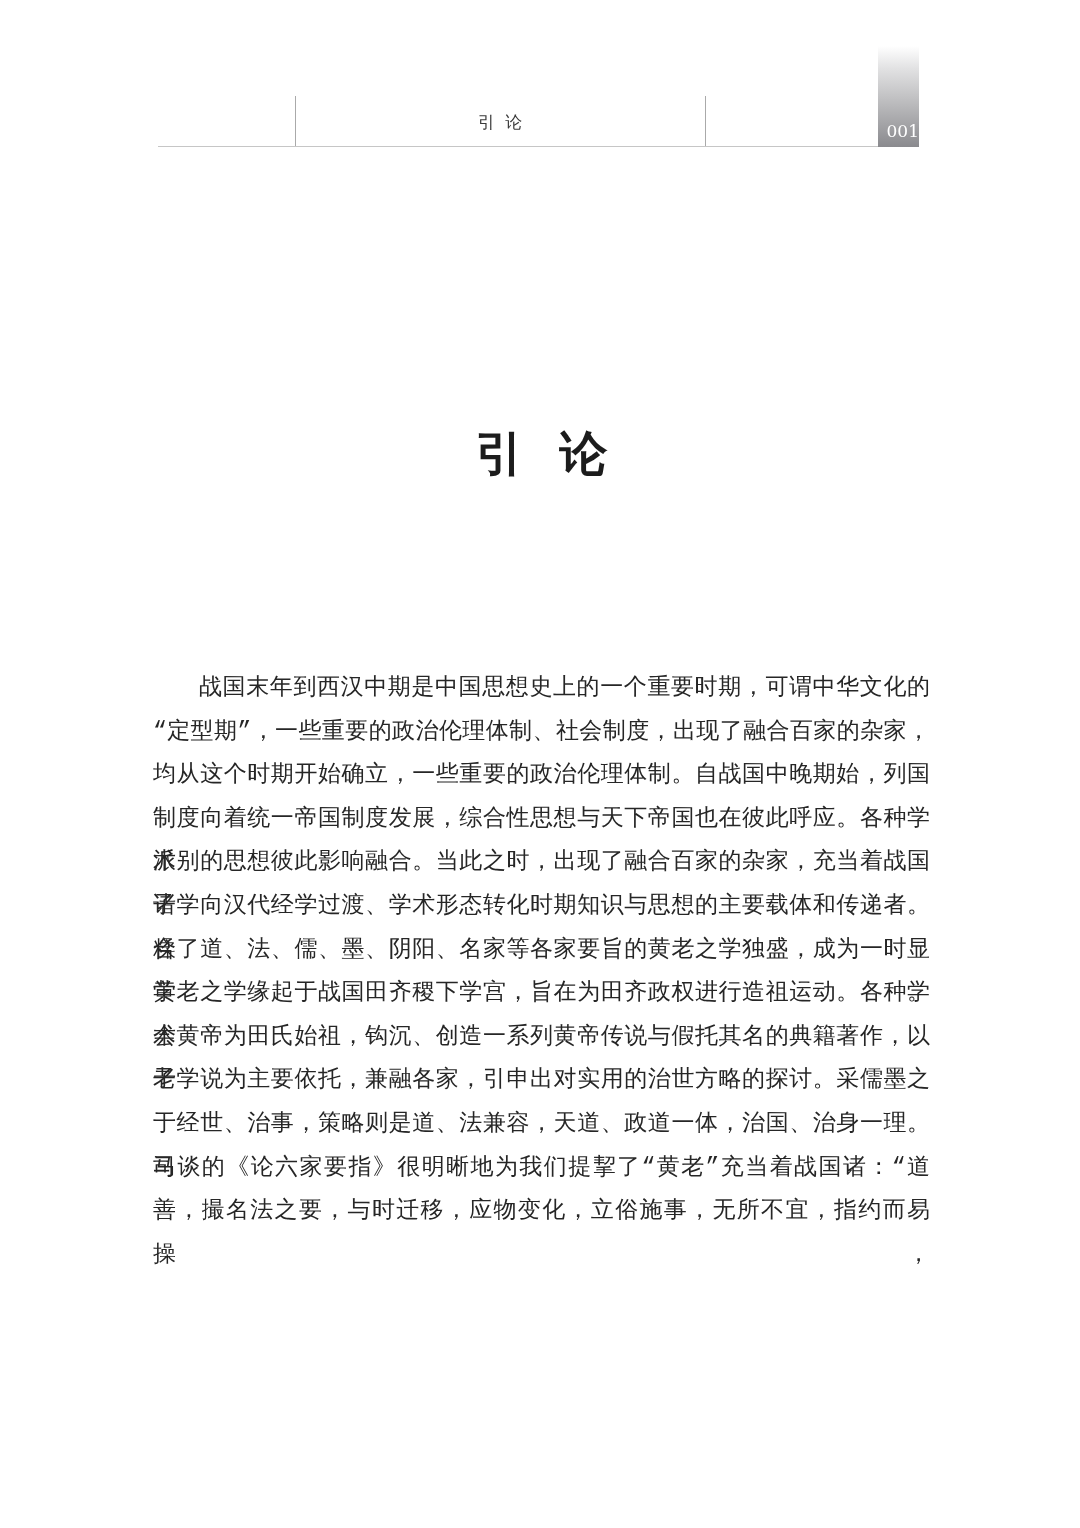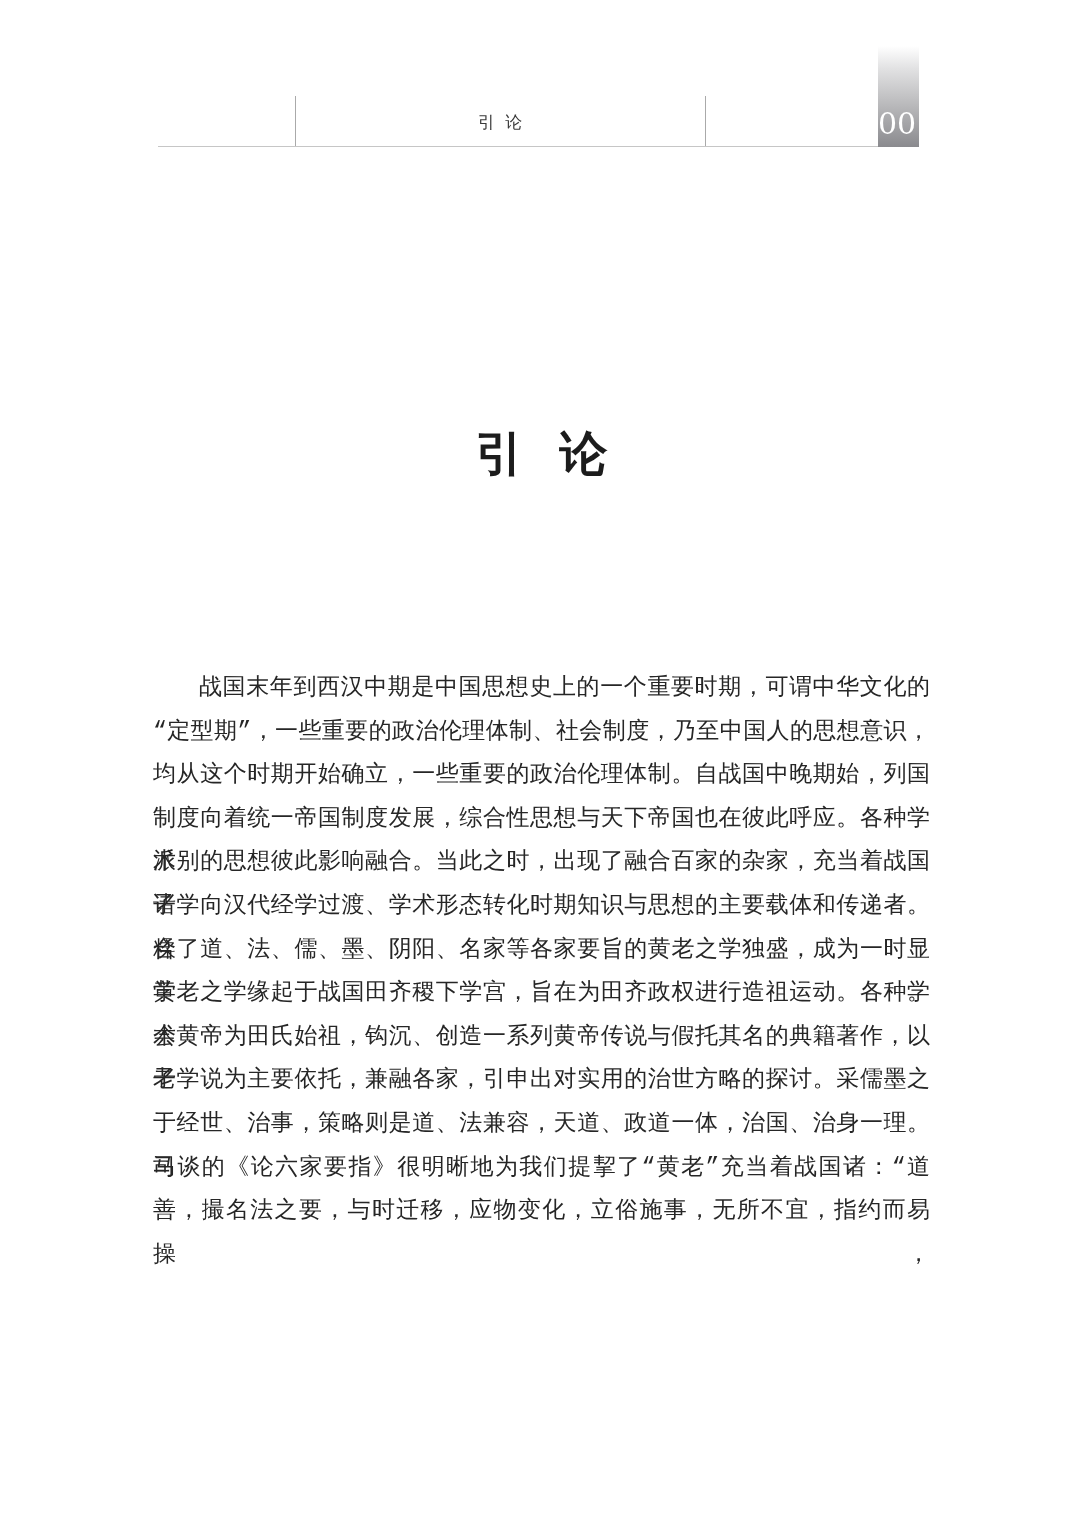--- a/index.html
+++ b/index.html
@@ -56,21 +56,21 @@
     height: 101px;
     background: linear-gradient(180deg, #ffffff 0%, #e2e2e3 22%, #bdbdbf 55%, #8a8a8e 100%);
   }
   .page-num {
     position: absolute;
     left: 0;
     right: 0;
     bottom: 6px;
     text-align: right;
     color: #ffffff;
-    font-size: 30px;
+    font-size: 17px;
     font-family: "DejaVu Serif", "Liberation Serif", serif;
   }
 
   
   .chapter-title {
     position: absolute;
     left: 153px;
     top: 426px;
     width: 777px;
     margin: 0;
@@ -119,21 +119,21 @@
     <div class="page-tab">
       <div class="page-num">001</div>
     </div>
   </div>
 
   <h1 class="chapter-title">引 论</h1>
 
   <div class="body-text">
 
   <p class="body-line">战国末年到西汉中期是中国思想史上的一个重要时期，可谓中华文化的</p>
-      <p class="body-line">“定型期”，一些重要的政治伦理体制、社会制度，乃至中国人的思想意识，</p>
+      <p class="body-line">“定型期”，一些重要的政治伦理体制、社会制度，出现了融合百家的杂家，</p>
       <p class="body-line">均从这个时期开始确立，一些重要的政治伦理体制。自战国中晚期始，列国</p>
       <p class="body-line">制度向着统一帝国制度发展，综合性思想与天下帝国也在彼此呼应。各种学术</p>
       <p class="body-line">派别的思想彼此影响融合。当此之时，出现了融合百家的杂家，充当着战国诸</p>
       <p class="body-line">子学向汉代经学过渡、学术形态转化时期知识与思想的主要载体和传递者。糅</p>
       <p class="body-line">合了道、法、儒、墨、阴阳、名家等各家要旨的黄老之学独盛，成为一时显学。</p>
       <p class="body-line">黄老之学缘起于战国田齐稷下学宫，旨在为田齐政权进行造祖运动。各种学术</p>
       <p class="body-line">会黄帝为田氏始祖，钩沉、创造一系列黄帝传说与假托其名的典籍著作，以老</p>
       <p class="body-line">子学说为主要依托，兼融各家，引申出对实用的治世方略的探讨。采儒墨之</p>
       <p class="body-line">于经世、治事，策略则是道、法兼容，天道、政道一体，治国、治身一理。司</p>
       <p class="body-line">马谈的《论六家要指》很明晰地为我们提挈了“黄老”充当着战国诸：“道</p>

